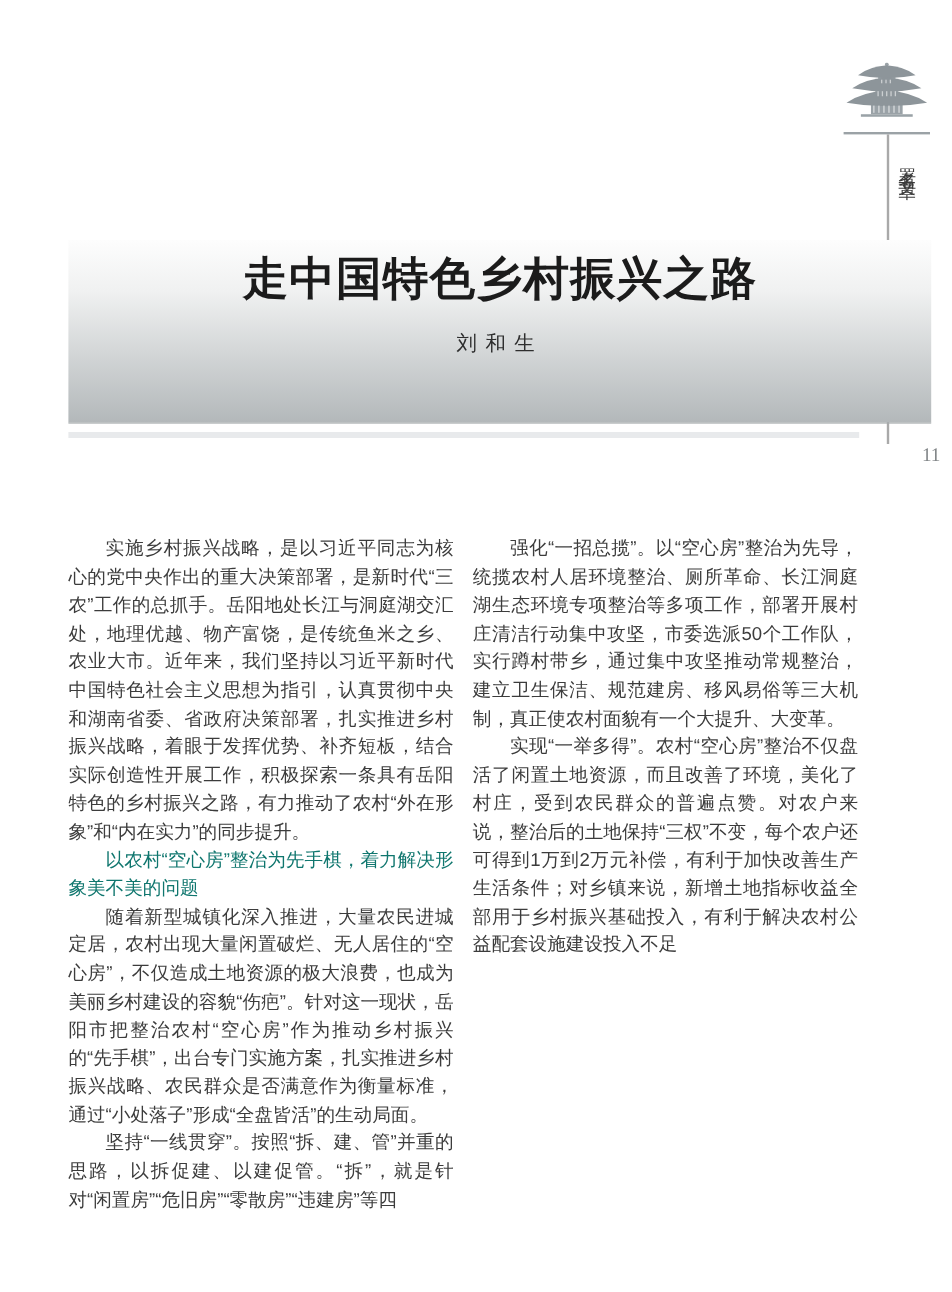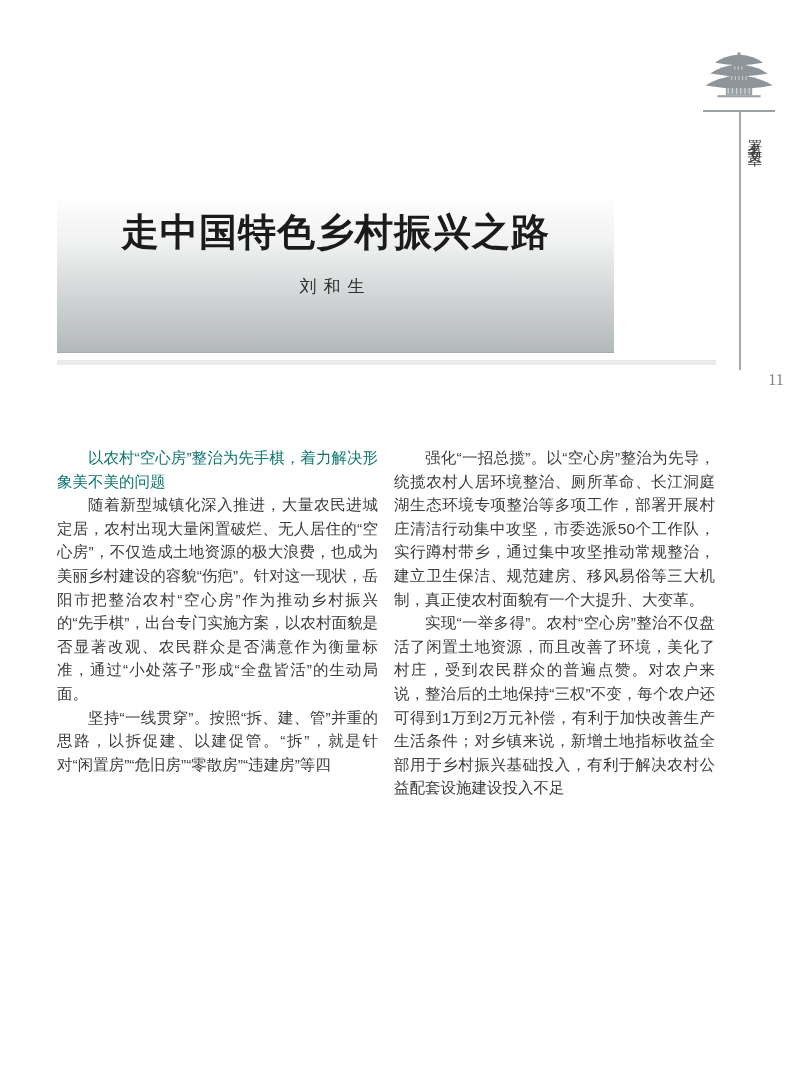--- a/index.html
+++ b/index.html
@@ -60,21 +60,21 @@
     font-family: "Liberation Serif", "DejaVu Serif", serif;
     font-size: 16px;
     color: #828688;
   }
 
   
   .title-banner {
     position: absolute;
     left: 57px;
     top: 200px;
-    width: 557px;
+    width: 719px;
     height: 152px;
     background: linear-gradient(to bottom, #fdfdfd 0%, #f0f1f1 28%, #d3d6d7 62%, #b3b8ba 100%);
     border-bottom: 1px solid #a6abad;
     text-align: center;
   }
   .article-title {
     margin: 0;
     padding-top: 7px;
     font-family: "Liberation Serif", "DejaVu Serif", serif;
     font-weight: 700;
@@ -169,22 +169,23 @@
   <div class="page-number">11</div>
 
   <div class="title-banner">
     <h1 class="article-title">走中国特色乡村振兴之路</h1>
     <div class="article-author">刘和生</div>
   </div>
   <div class="banner-shadow-bar"></div>
 
   <div class="body-columns">
     <div class="column">
+      <p class="para">实施乡村振兴战略，是以习近平同志为核心的党中央作出的重大决策部署，是新时代“三农”工作的总抓手。岳阳地处长江与洞庭湖交汇处，地理优越、物产富饶，是传统鱼米之乡、农业大市。近年来，我们坚持以习近平新时代中国特色社会主义思想为指引，认真贯彻中央和湖南省委、省政府决策部署，扎实推进乡村振兴战略，着眼于发挥优势、补齐短板，结合实际创造性开展工作，积极探索一条具有岳阳特色的乡村振兴之路，有力推动了农村“外在形象”和“内在实力”的同步提升。</p>
       <p class="para subhead">以农村“空心房”整治为先手棋，着力解决形象美不美的问题</p>
-      <p class="para">随着新型城镇化深入推进，大量农民进城定居，农村出现大量闲置破烂、无人居住的“空心房”，不仅造成土地资源的极大浪费，也成为美丽乡村建设的容貌“伤疤”。针对这一现状，岳阳市把整治农村“空心房”作为推动乡村振兴的“先手棋”，出台专门实施方案，以农村面貌是否显著改观、农民群众是否满意作为衡量标准，通过“小处落子”形成“全盘皆活”的生动局面。</p>
+      <p class="para">随着新型城镇化深入推进，大量农民进城定居，农村出现大量闲置破烂、无人居住的“空心房”，不仅造成土地资源的极大浪费，也成为美丽乡村建设的容貌“伤疤”。针对这一现状，岳阳市把整治农村“空心房”作为推动乡村振兴的“先手棋”，出台专门实施方案，扎实推进乡村振兴战略、农民群众是否满意作为衡量标准，通过“小处落子”形成“全盘皆活”的生动局面。</p>
       <p class="para">坚持“一线贯穿”。按照“拆、建、管”并重的思路，以拆促建、以建促管。“拆”，就是针对“闲置房”“危旧房”“零散房”“违建房”等四</p>
     </div>
     <div class="column">
       <p class="para">强化“一招总揽”。以“空心房”整治为先导，统揽农村人居环境整治、厕所革命、长江洞庭湖生态环境专项整治等多项工作，部署开展村庄清洁行动集中攻坚，市委选派50个工作队，实行蹲村带乡，通过集中攻坚推动常规整治，建立卫生保洁、规范建房、移风易俗等三大机制，真正使农村面貌有一个大提升、大变革。</p>
       <p class="para">实现“一举多得”。农村“空心房”整治不仅盘活了闲置土地资源，而且改善了环境，美化了村庄，受到农民群众的普遍点赞。对农户来说，整治后的土地保持“三权”不变，每个农户还可得到1万到2万元补偿，有利于加快改善生产生活条件；对乡镇来说，新增土地指标收益全部用于乡村振兴基础投入，有利于解决农村公益配套设施建设投入不足</p>
     </div>
   </div>
 
 </div>
 

